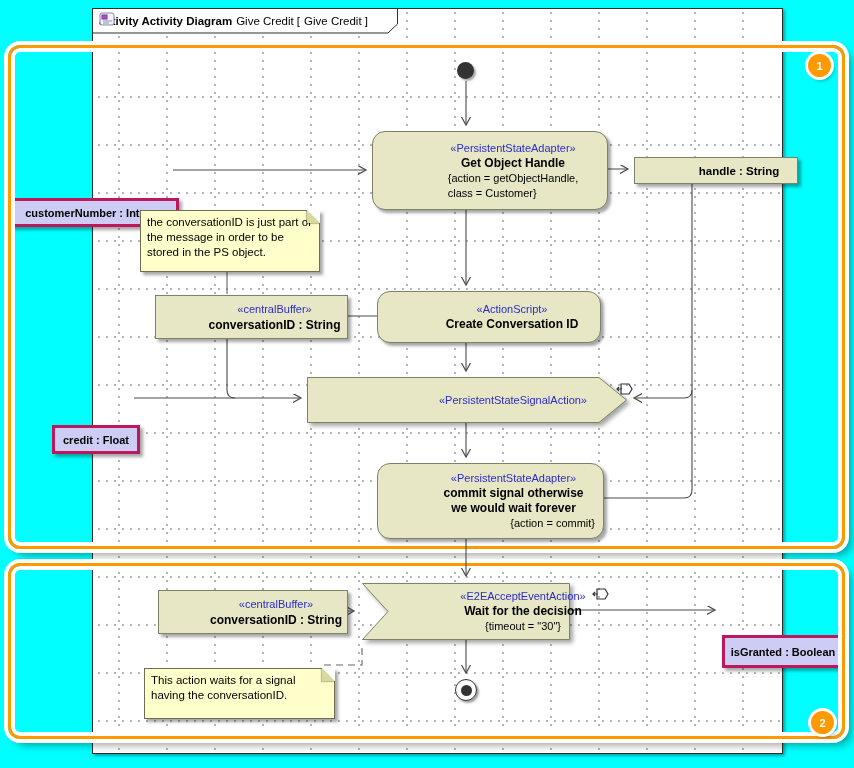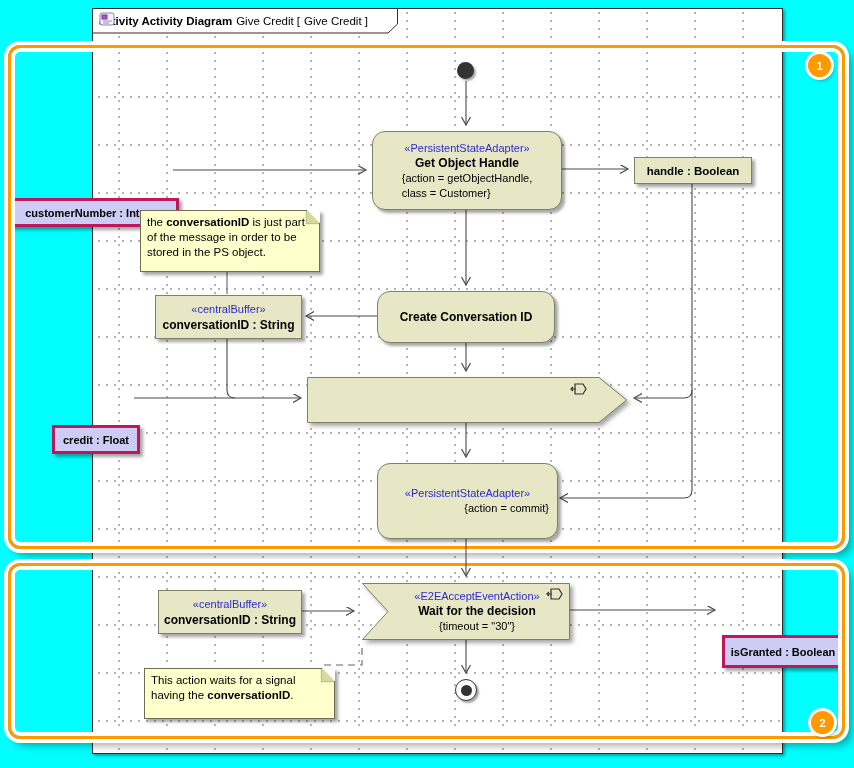--- a/index.html
+++ b/index.html
@@ -44,21 +44,21 @@
     background:#ff9900;color:#ffffff;font-weight:bold;font-size:11px;
     display:flex;align-items:center;justify-content:center;
     box-shadow:0 0 0 3px #ffffff, 2px 3px 4px rgba(0,0,0,.4);
     z-index:6;
   }
   #badge-1{left:808px;top:54px;}
   #badge-2{left:811px;top:711px;}
   
   #edges{left:0;top:0;z-index:2;}
   
-  .node{z-index:3;font-size:11px;color:#000;text-align:center;}
+  .node{z-index:3;font-size:11px;color:#000;text-align:center;padding-left:46px;}
   .action{
     background:#e7e7c6;border:1px solid #80806a;border-radius:13px;
     box-shadow:3px 3px 3px rgba(0,0,0,.35);
     display:flex;flex-direction:column;justify-content:center;
     line-height:15px;
   }
   .buffer{
     background:#e7e7c6;border:1px solid #80806a;
     box-shadow:3px 3px 3px rgba(0,0,0,.35);
     display:flex;flex-direction:column;justify-content:center;line-height:16px;
@@ -81,21 +81,21 @@
     box-shadow:3px 3px 3px rgba(0,0,0,.35);
     z-index:3;font-size:11.5px;line-height:15px;color:#000;
     padding:4px 6px;text-align:left;
   }
   .note::before{
     content:"";position:absolute;top:-1px;right:-1px;width:0;height:0;
     border-style:solid;border-width:0 13px 13px 0;
     border-color:#ffffff #ffffff #d9d99d #d9d99d;
     box-shadow:-1px 1px 1px rgba(0,0,0,.25);
   }
-  .note b{font-weight:bold;}
+  .note b{font-weight:normal;}
   
   #initial-node{
     left:457px;top:62px;width:17px;height:17px;border-radius:50%;
     background:#333333;box-shadow:2px 2px 2px rgba(0,0,0,.35);z-index:3;
   }
   #final-node{
     left:455px;top:679px;width:20px;height:20px;border-radius:50%;
     background:#ffffff;border:1.5px solid #333333;
     box-shadow:2px 2px 2px rgba(0,0,0,.35);z-index:3;
     display:flex;align-items:center;justify-content:center;
@@ -159,56 +159,60 @@
   <div class="stype">«PersistentStateAdapter»</div>
   <div class="nname">Get Object Handle</div>
   <div style="text-align:center;"><span class="constraint" style="display:inline-block;text-align:left;">{action = getObjectHandle,
 class = Customer}</span></div>
 </div>
 
 <div class="pin abs" style="left:9px;top:159px;width:164px;height:23px;">
   <span>customerNumber : Integer</span>
 </div>
 <div class="buffer abs node" style="left:634px;top:157px;width:116px;height:25px;">
-  <span style="font-weight:bold;font-size:11.5px;">handle : Boolean</span>
+  <span style="font-weight:bold;font-size:11.5px;">handle : String</span>
 </div>
 <div class="pin abs" style="left:52px;top:386px;width:82px;height:23px;">
   <span>credit : Float</span>
 </div>
 <div class="pin abs" style="left:722px;top:596px;width:116px;height:27px;">
   <span>isGranted : Boolean</span>
 </div>
 
 <div class="note abs" style="left:140px;top:210px;width:166px;height:52px;">
   <span>the </span><b>conversationID</b><span> is just part of the message in order to be stored in the PS object.</span>
 </div>
 
 <div class="node buffer abs" style="left:155px;top:295px;width:145px;height:42px;">
   <div class="stype">«centralBuffer»</div>
   <div class="nname">conversationID : String</div>
 </div>
 
 <div class="node action abs" style="left:377px;top:291px;width:176px;height:50px;">
+  <div class="stype">«ActionScript»</div>
   <div class="nname">Create Conversation ID</div>
 </div>
 
 <div class="node shape-node abs" style="left:307px;top:377px;width:320px;height:46px;">
   <svg class="shape" width="320" height="46">
     <polygon points="0.5,0.5 292,0.5 319.5,23 292,45.5 0.5,45.5" fill="#e7e7c6" stroke="#80806a" stroke-width="1"></polygon>
   </svg>
   <div class="inner">
+    <div class="stype">«PersistentStateSignalAction»</div>
   </div>
   <svg class="st-icon" style="right:40px;top:5px;" width="17" height="14">
     <path d="M5 2 h8 l3 5 -3 5 h-8 z" fill="none" stroke="#333" stroke-width="1.2"></path>
     <path d="M1 7 h5 M3 5 l-2 2 2 2" fill="none" stroke="#333" stroke-width="1.2"></path>
   </svg>
 </div>
 
 <div class="node action abs" style="left:377px;top:463px;width:179px;height:74px;">
   <div class="stype">«PersistentStateAdapter»</div>
+  <div class="nname">commit signal otherwise
+we would wait forever</div>
   <div class="constraint" style="text-align:right;padding-right:8px;">{action = commit}</div>
 </div>
 
 <div class="node buffer abs" style="left:158px;top:590px;width:142px;height:42px;">
   <div class="stype">«centralBuffer»</div>
   <div class="nname">conversationID : String</div>
 </div>
 
 <div class="node shape-node abs" style="left:362px;top:583px;width:208px;height:57px;">
   <svg class="shape" width="208" height="57">

